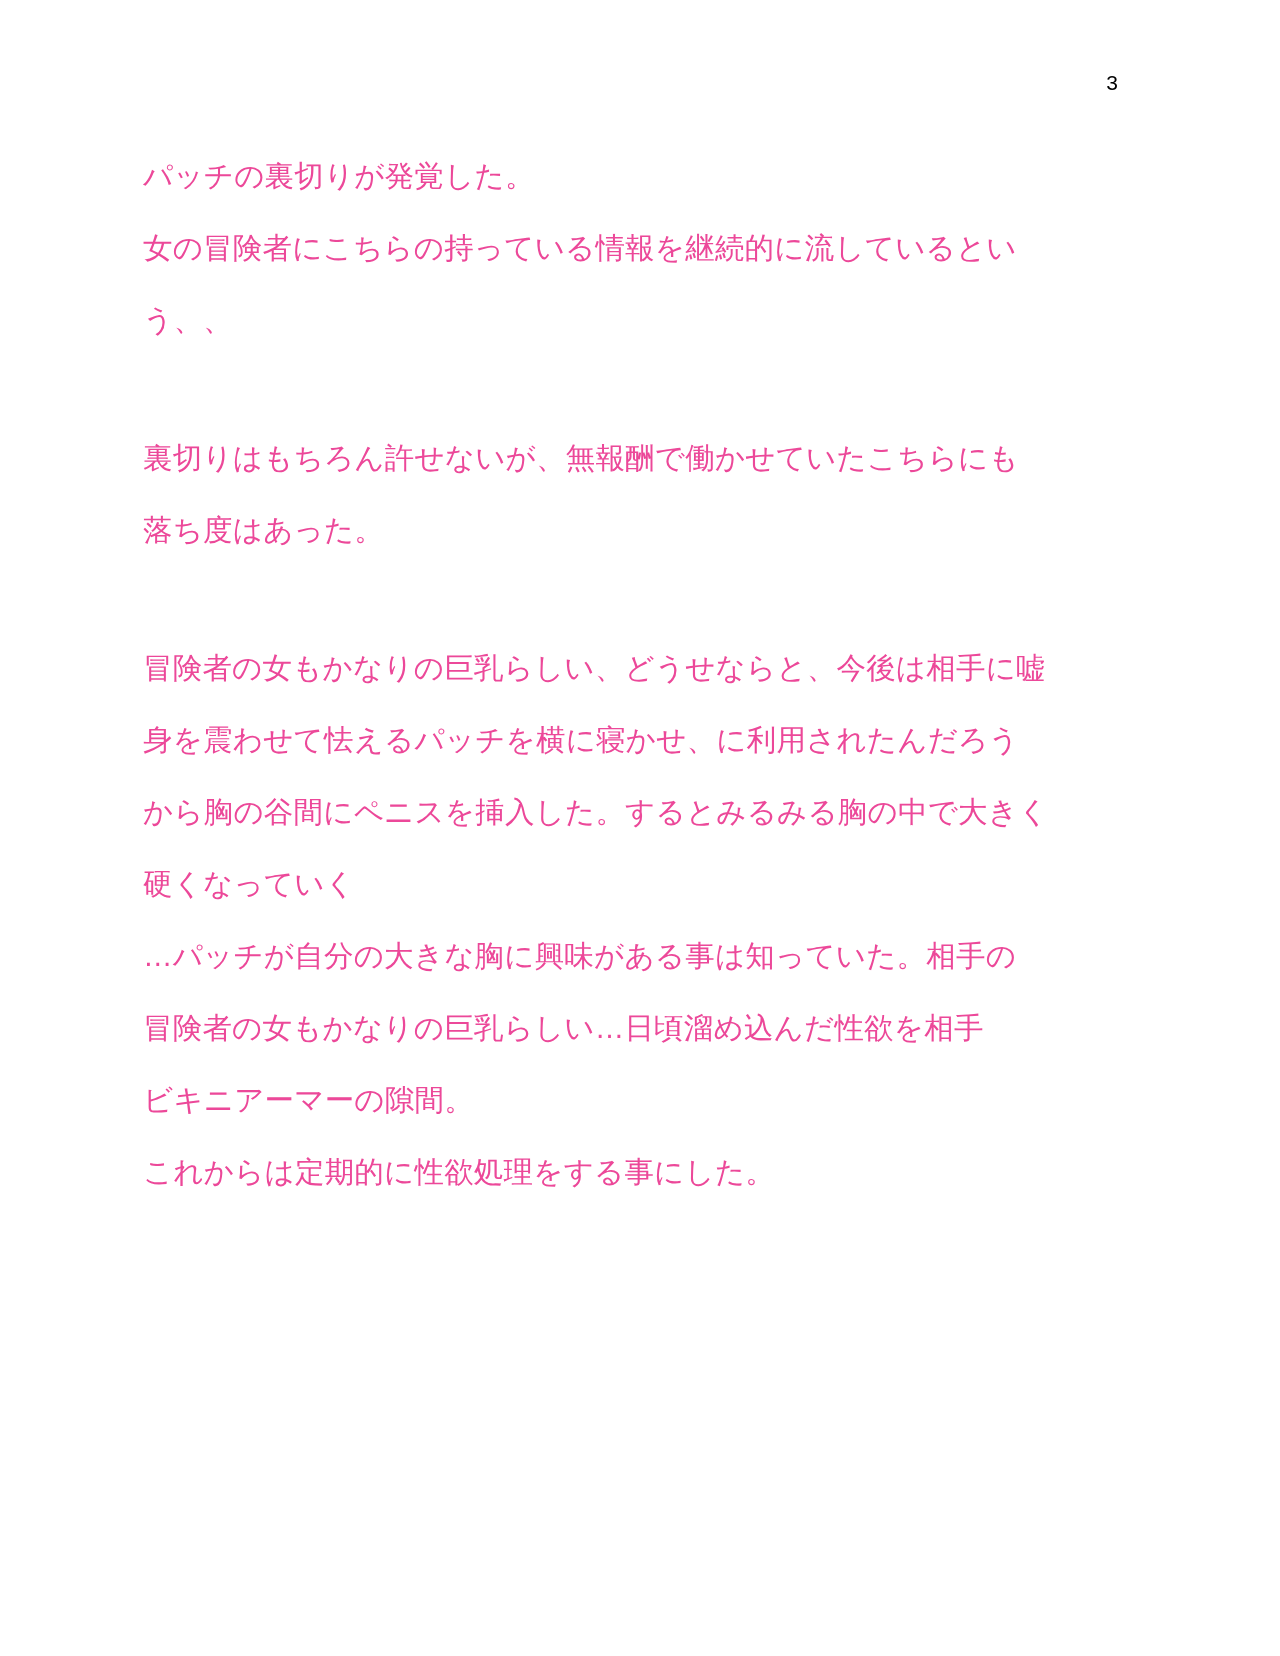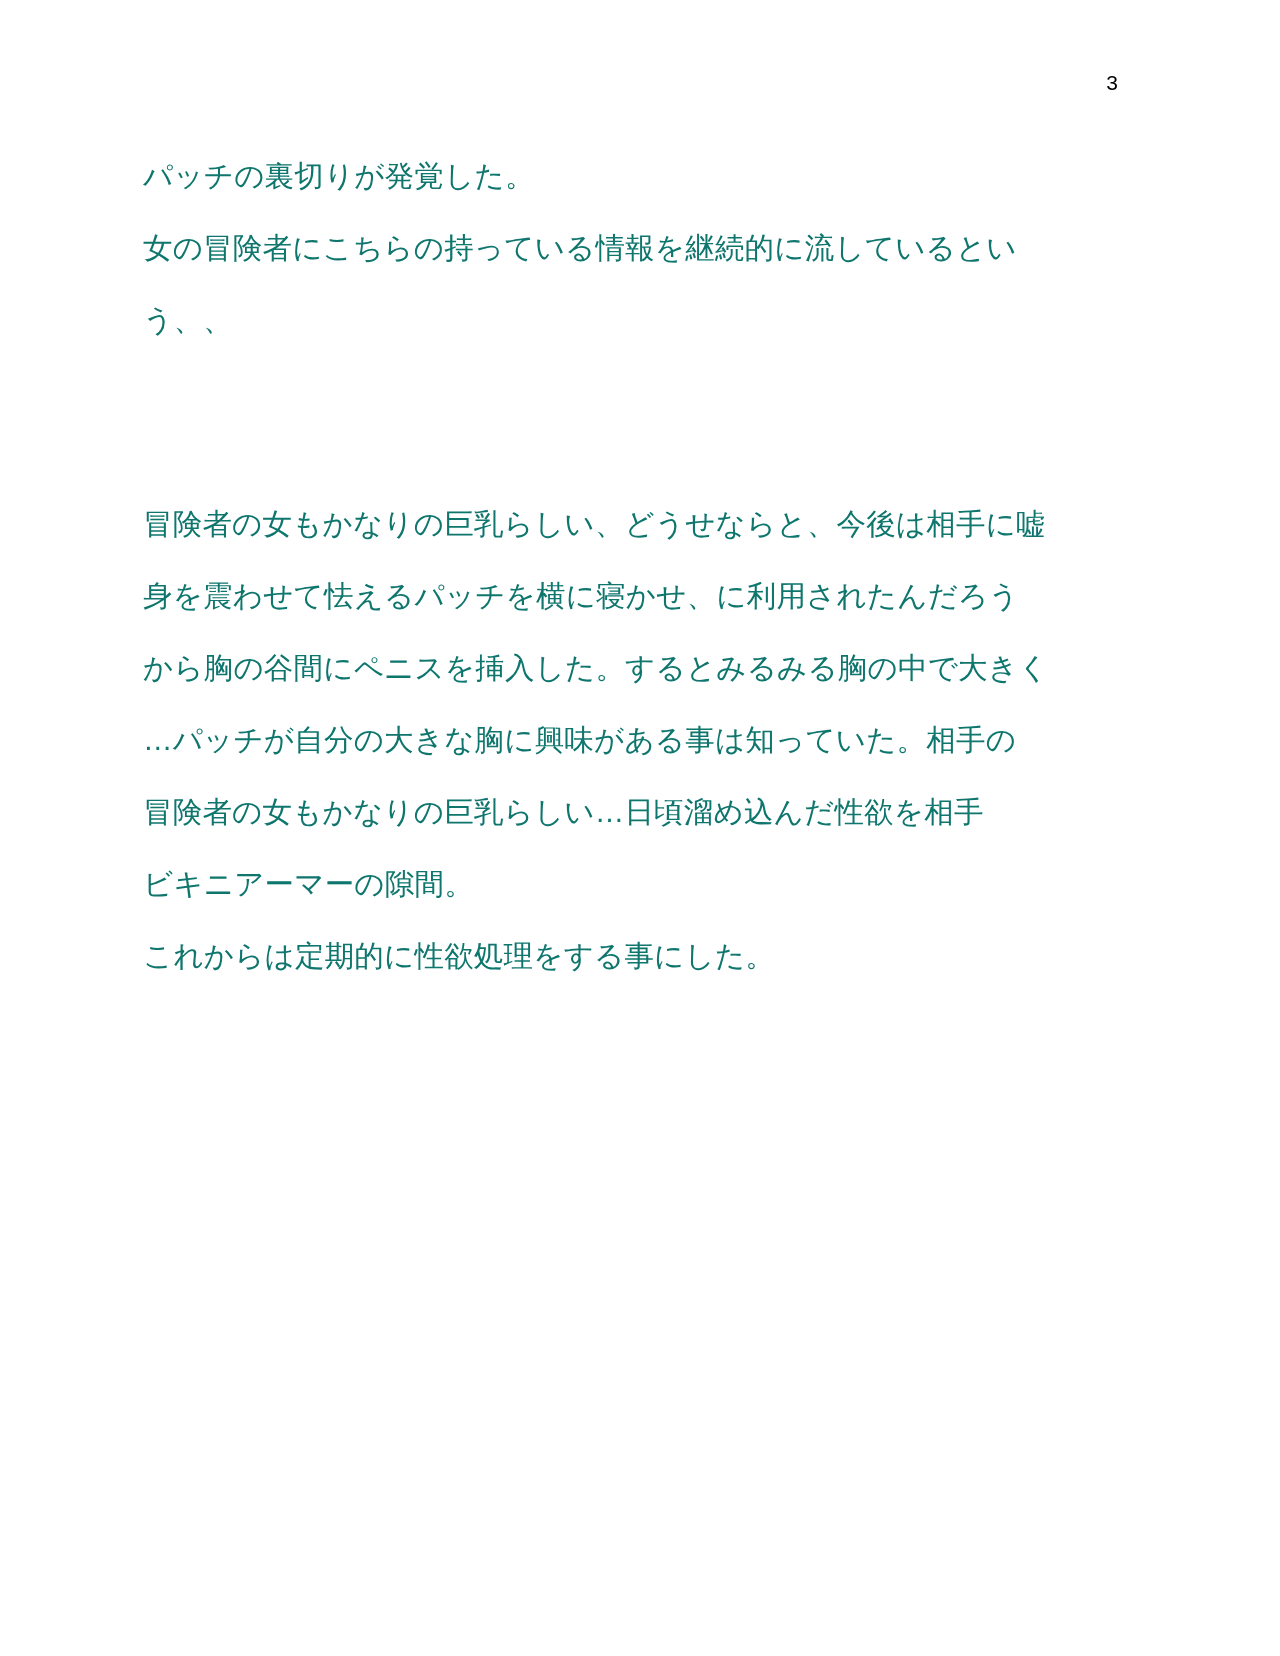--- a/index.html
+++ b/index.html
@@ -36,21 +36,21 @@
     width: 940px;
   }
   .para {
     margin: 0;
   }
   .line {
     font-size: 29.5px;
     line-height: 72px;
     white-space: pre;
     letter-spacing: 0.2px;
-    color: #0f766e;
+    color: #ec4899;
   }
   .gap-medium {
     height: 66px;
   }
 </style>
 </head>
 <body>
 
 <div class="page">
 
@@ -59,27 +59,32 @@
   <div class="content">
 
     <div class="para">
       <div class="line">パッチの裏切りが発覚した。</div>
       <div class="line">女の冒険者にこちらの持っている情報を継続的に流しているとい</div>
       <div class="line">う、、</div>
     </div>
 
     <div class="gap-medium"></div>
 
+    <div class="para">
+      <div class="line">裏切りはもちろん許せないが、無報酬で働かせていたこちらにも</div>
+      <div class="line">落ち度はあった。</div>
+    </div>
 
     <div class="gap-medium"></div>
 
     <div class="para">
       <div class="line">冒険者の女もかなりの巨乳らしい、どうせならと、今後は相手に嘘</div>
       <div class="line">身を震わせて怯えるパッチを横に寝かせ、に利用されたんだろう</div>
       <div class="line">から胸の谷間にペニスを挿入した。するとみるみる胸の中で大きく</div>
+      <div class="line">硬くなっていく</div>
       <div class="line">…パッチが自分の大きな胸に興味がある事は知っていた。相手の</div>
       <div class="line">冒険者の女もかなりの巨乳らしい…日頃溜め込んだ性欲を相手</div>
       <div class="line">ビキニアーマーの隙間。</div>
       <div class="line">これからは定期的に性欲処理をする事にした。</div>
     </div>
 
   </div>
 </div>
 
 </body></html>

